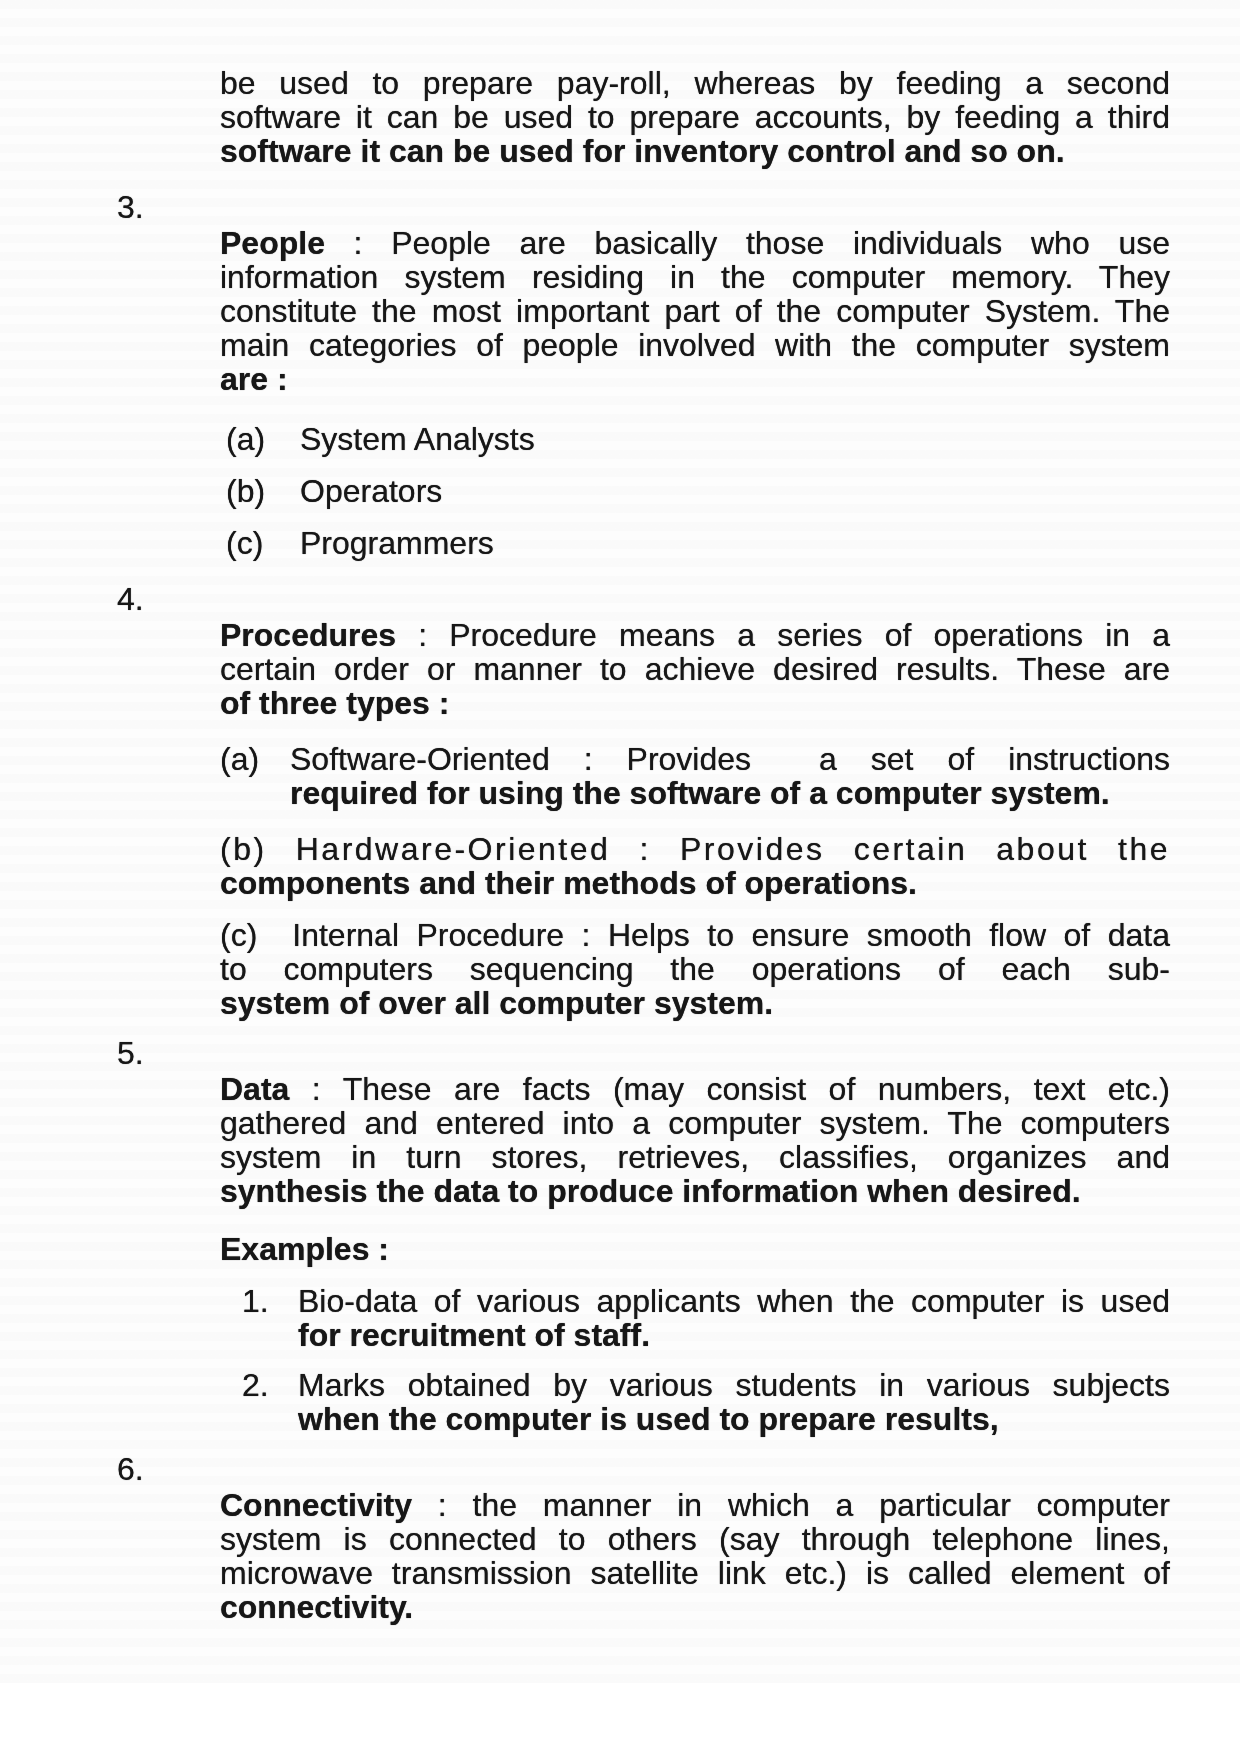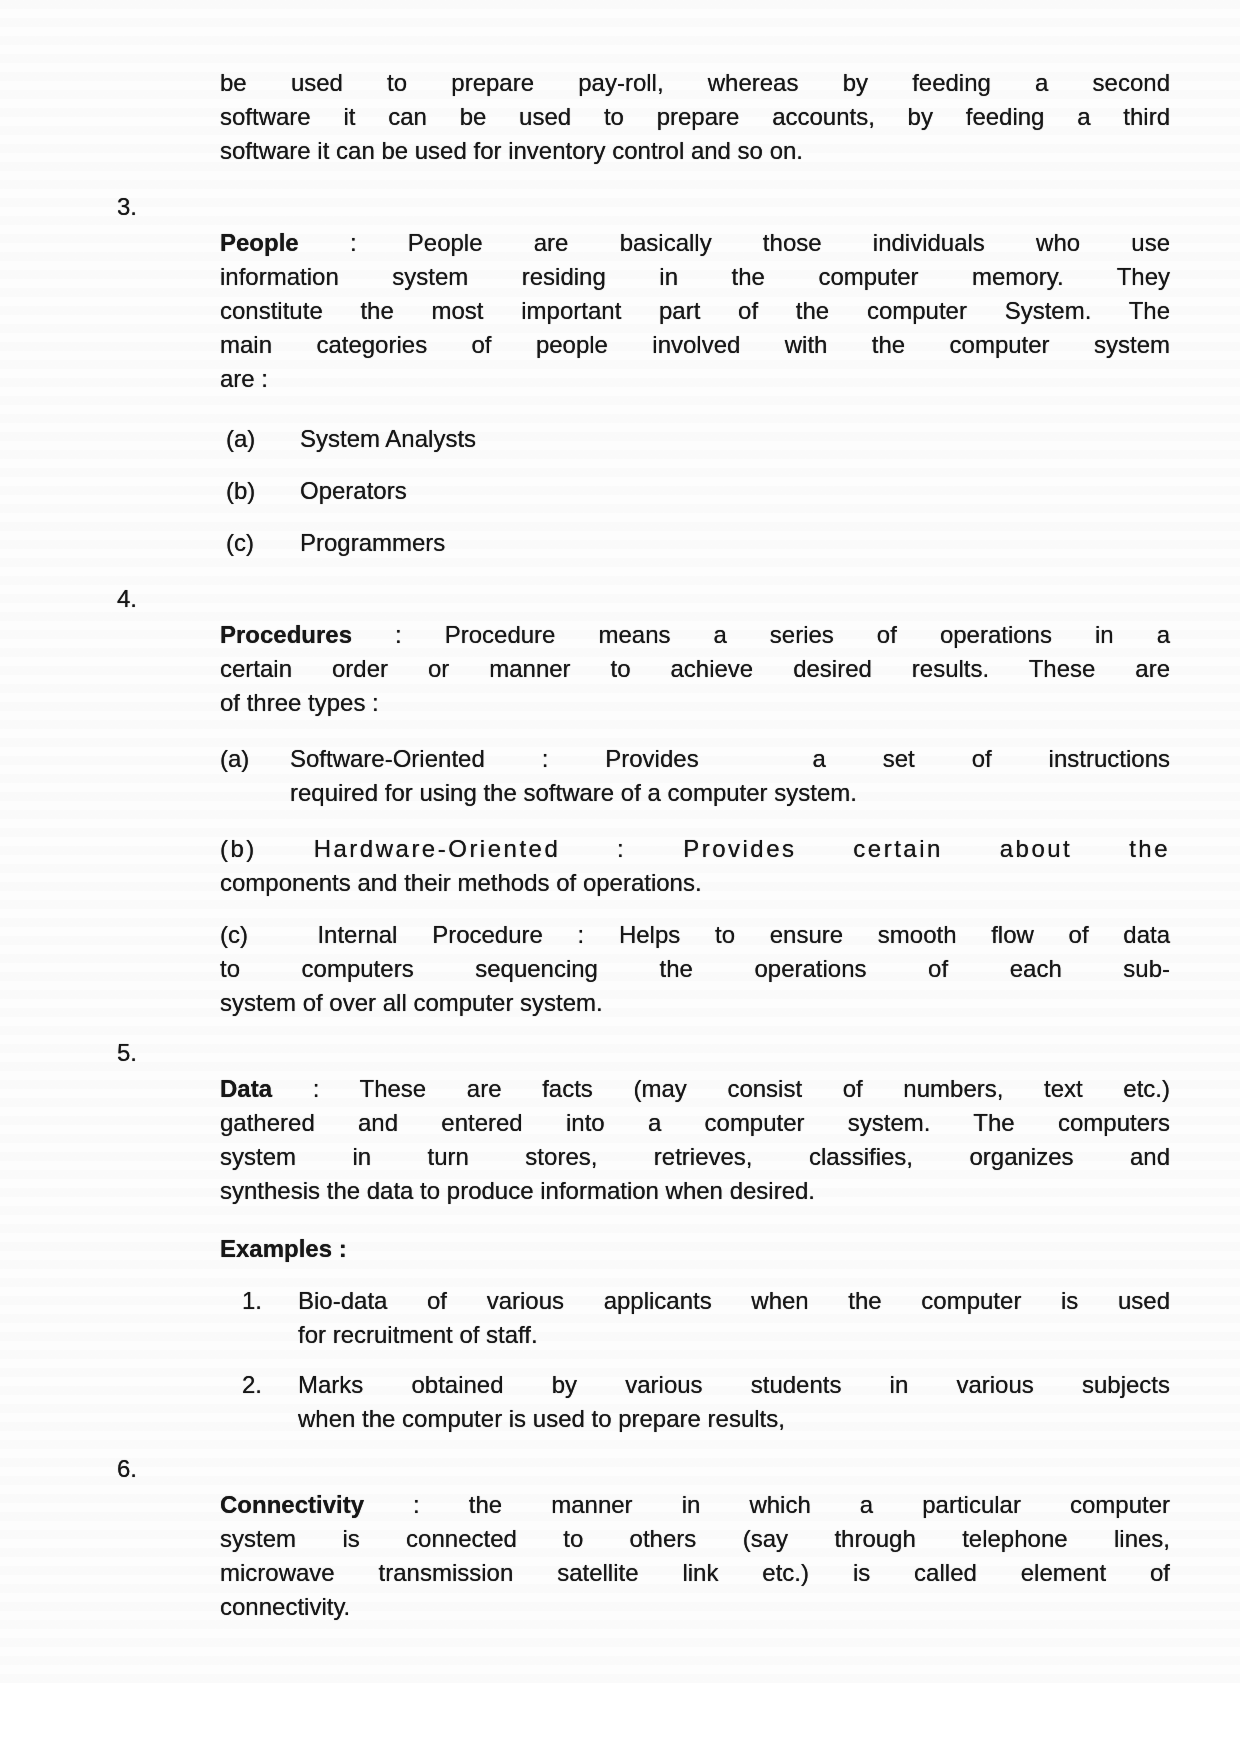--- a/index.html
+++ b/index.html
@@ -4,35 +4,35 @@
 <style>
   html,body { margin:0; padding:0; background:#ffffff; }
   .page {
     position:relative;
     width:1240px; height:1683px;
     background:
       repeating-linear-gradient(180deg, rgba(0,0,0,0.012) 0 9px, rgba(0,0,0,0) 9px 18px),
       #fdfdfd;
     font-family:"Liberation Sans","DejaVu Sans",sans-serif;
     color:#1b1b1b;
-    font-size:24px;
+    font-size:32px;
     line-height:34px;
     overflow:hidden;
   }
   .scan {
     padding-top:66px;
     filter: blur(0.35px) contrast(1.04);
     text-shadow: 0 0 0.8px rgba(20,20,20,0.85);
   }
   .intro { margin-left:220px; width:950px; }
   .item { display:flex; padding-left:117px; }
   .num  { width:103px; flex:none; }
   .body { width:950px; flex:none;margin-top:36px; }
   .j { text-align:justify; text-align-last:justify; }
-  .l { text-align:left; }
+  .l { text-align:left;font-weight:bold; }
   b, .bold { font-weight:700; }
   .sub { display:flex; padding-left:6px; }
   .sublabel { width:74px; flex:none; }
   .plabel { display:inline-block; width:70px; }
   .hang2 { padding-left:70px; }
   .track { letter-spacing:2.5px; }
   .ex { display:flex; padding-left:22px; }
   .exnum { width:56px; flex:none; }
   .exbody { width:872px; flex:none; }
   .mt16{margin-top:16px;} .mt18{margin-top:18px;} .mt22{margin-top:22px;}

